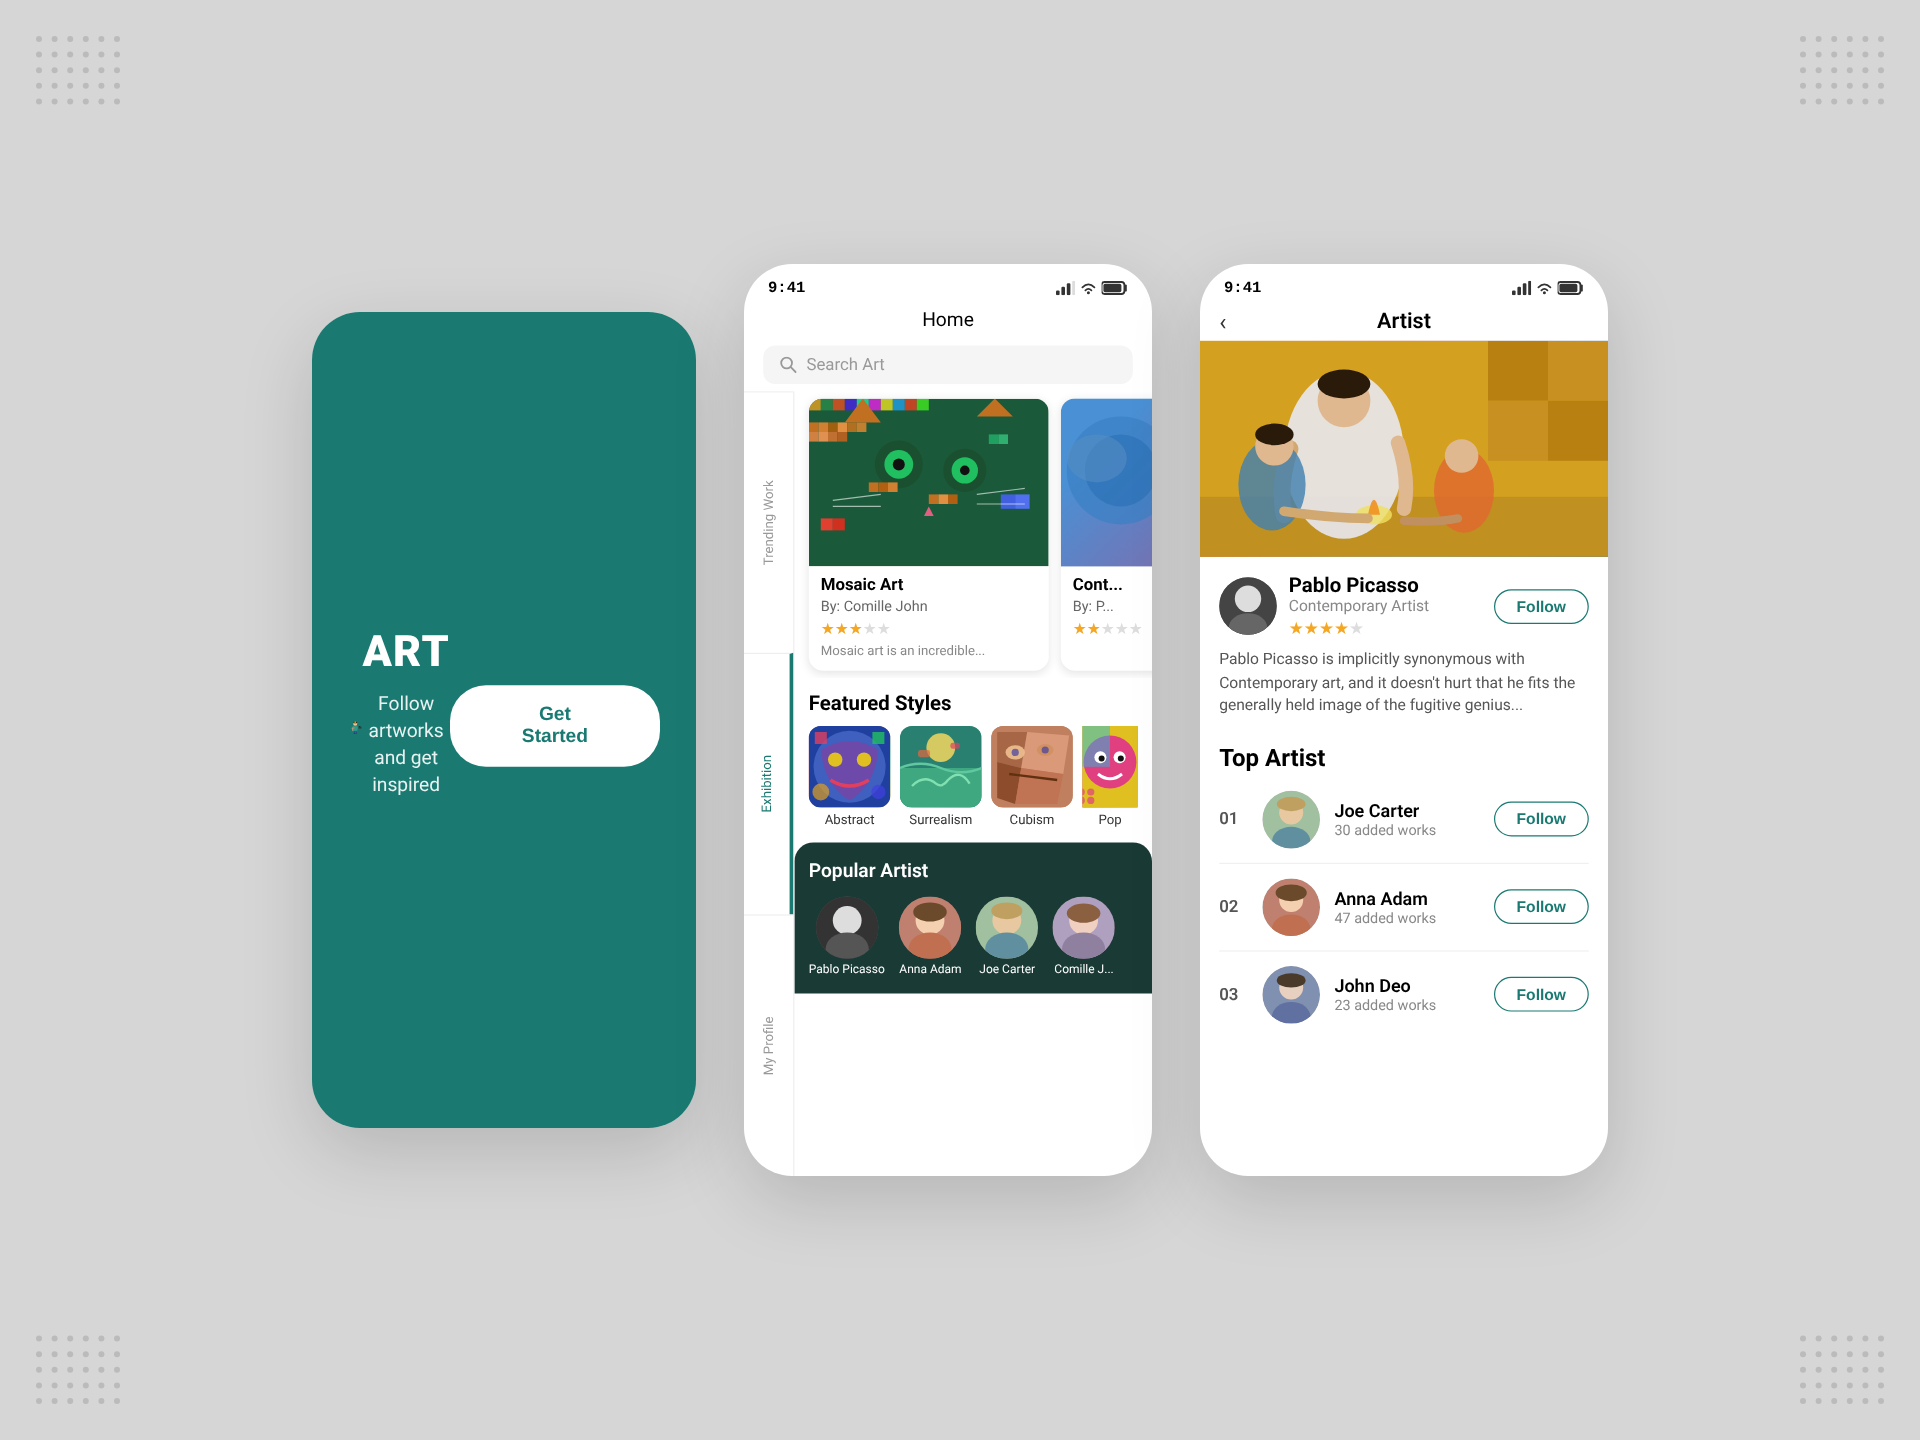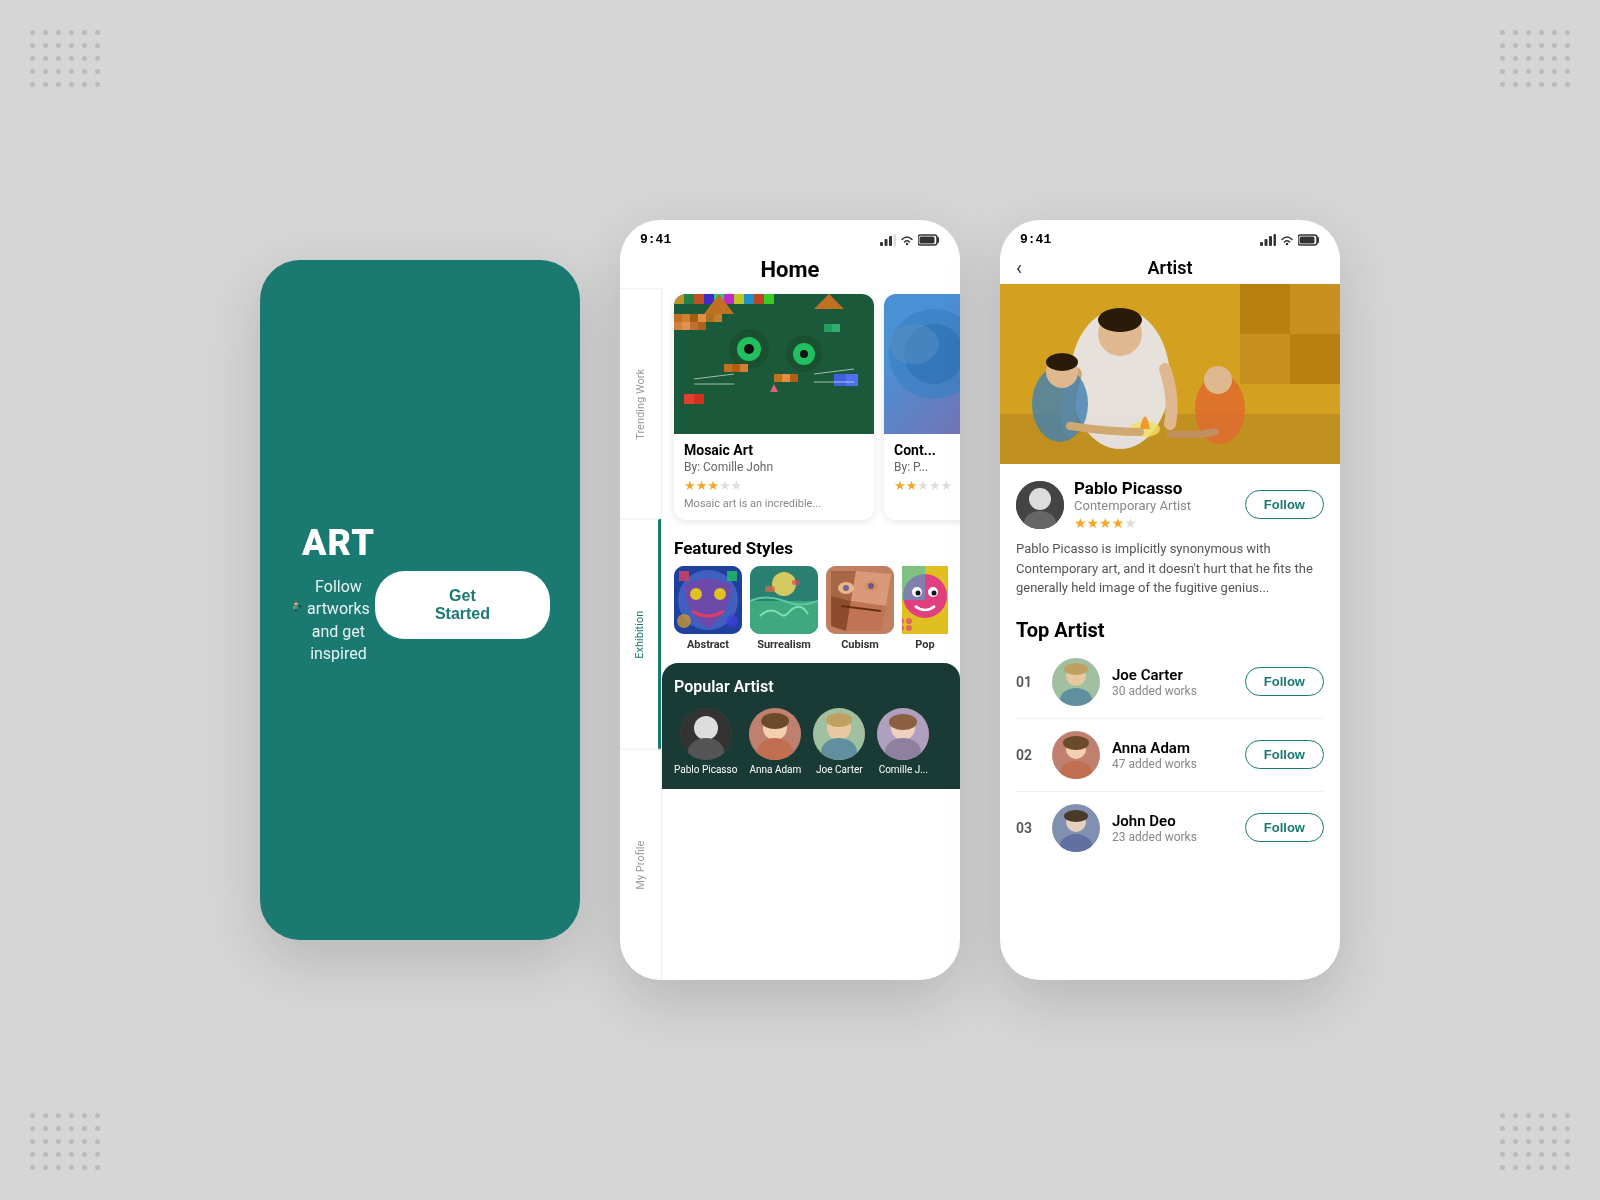--- a/index.html
+++ b/index.html
@@ -117,22 +117,22 @@
     }
 
     .status-icons {
       display: flex;
       gap: 4px;
       align-items: center;
     }
 
     .phone-title {
       text-align: center;
-      font-size: 22px;
-      font-weight: 700;
+      font-size: 16px;
+      font-weight: 400;
       padding: 10px 0 6px;
     }
 
     .search-bar {
       margin: 6px 16px;
       background: #f5f5f5;
       border-radius: 10px;
       padding: 8px 14px;
       display: flex;
       align-items: center;
@@ -228,21 +228,20 @@
       font-size: 17px;
       font-weight: 700;
       padding: 12px 12px 8px;
     }
 
     .styles-grid {
       display: flex;
       gap: 8px;
       padding: 0 12px;
       overflow-x: hidden;
-      font-weight: bold;
     }
 
     .style-item {
       display: flex;
       flex-direction: column;
       align-items: center;
       gap: 4px;
     }
 
     .style-thumb {
@@ -685,20 +684,27 @@
       <svg width="22" height="12" viewBox="0 0 22 12">
         <rect x="0" y="1" width="19" height="10" rx="2.5" stroke="#333" stroke-width="1.5" fill="none"></rect>
         <rect x="1.5" y="2.5" width="15" height="7" rx="1.5" fill="#333"></rect>
         <path d="M20 4 L20 8" stroke="#333" stroke-width="2" stroke-linecap="round"></path>
       </svg>
     </div>
   </div>
 
   <div class="phone-title">Home</div>
 
+  <div class="search-bar">
+    <svg width="14" height="14" viewBox="0 0 14 14">
+      <circle cx="5.5" cy="5.5" r="4.5" stroke="#999" stroke-width="1.5" fill="none"></circle>
+      <line x1="9" y1="9" x2="13" y2="13" stroke="#999" stroke-width="1.5" stroke-linecap="round"></line>
+    </svg>
+    <span style="color:#999">Search Art</span>
+  </div>
 
   <div class="phone-2-body">
 
     <div class="sidebar-nav">
       <div class="sidebar-nav-item">
         <span>Trending Work</span>
       </div>
       <div class="sidebar-nav-item active">
         <span>Exhibition</span>
       </div>

